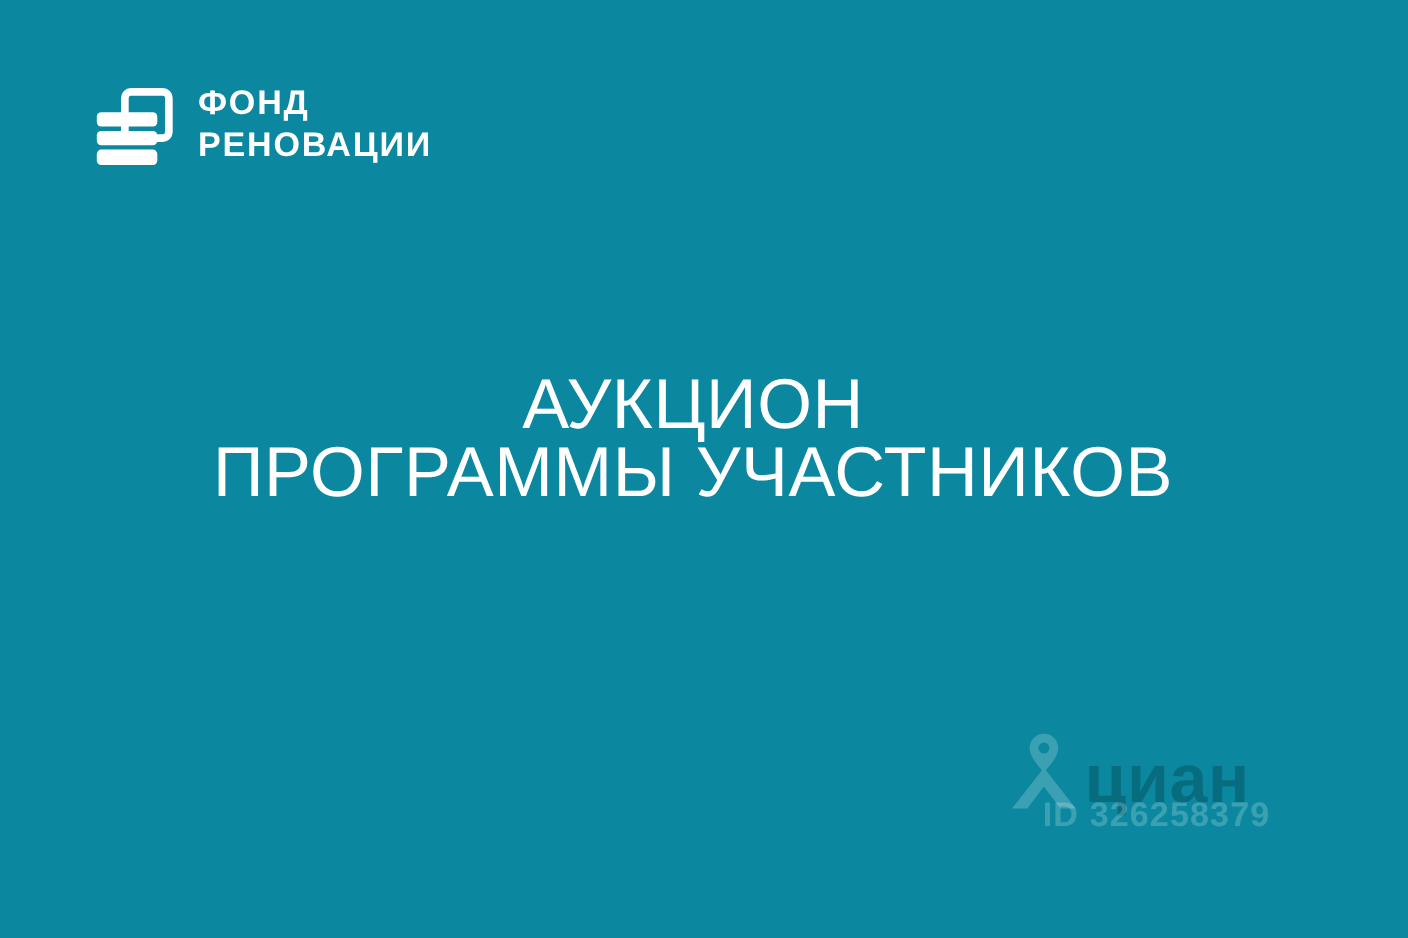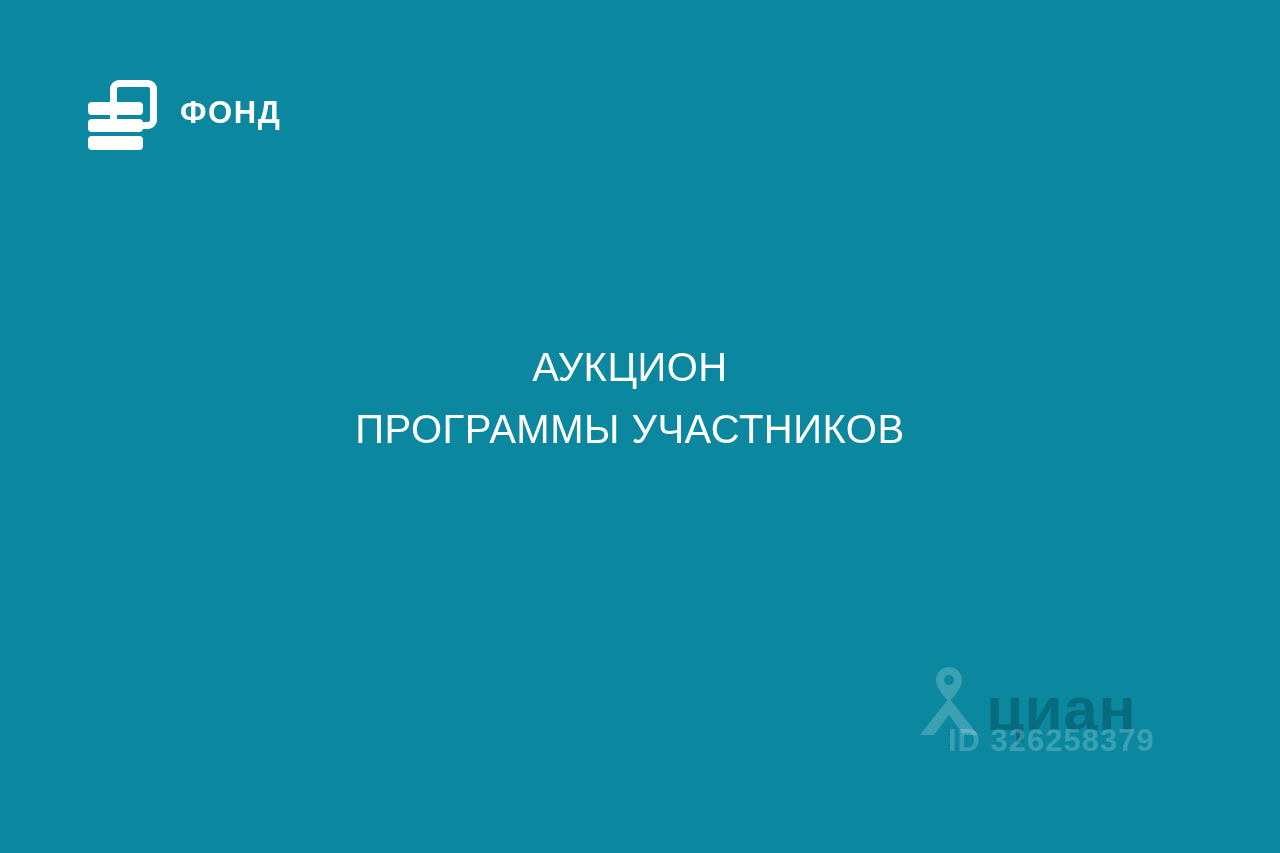--- a/index.html
+++ b/index.html
@@ -81,21 +81,21 @@
 
   
   #headline {
     position: absolute;
     left: 0;
     top: 336px;
     width: 1260px;
     text-align: center;
     color: #ffffff;
     font-weight: 300;
-    font-size: 40px;
+    font-size: 64px;
     line-height: 62px;
     letter-spacing: 0.5px;
     white-space: nowrap;
   }
   #headline .hl-line { display: block; }
 
   
   #cian-watermark {
     position: absolute;
     right: 112px;
@@ -147,20 +147,21 @@
     <div id="brand-logo-icon">
       <div class="lg-frame"></div>
       <div class="lg-stack">
         <div class="lg-bar b1"></div>
         <div class="lg-bar b2"></div>
         <div class="lg-bar b3"></div>
       </div>
     </div>
     <div id="brand-logo-wordmark">
       <span class="wm-line">ФОНД</span>
+      <span class="wm-line">РЕНОВАЦИИ</span>
     </div>
   </div>
 
   <div id="headline">
     <span class="hl-line">АУКЦИОН</span>
     <span class="hl-line">ПРОГРАММЫ УЧАСТНИКОВ</span>
   </div>
 
   <div id="cian-watermark">
     <div class="cw-row">

